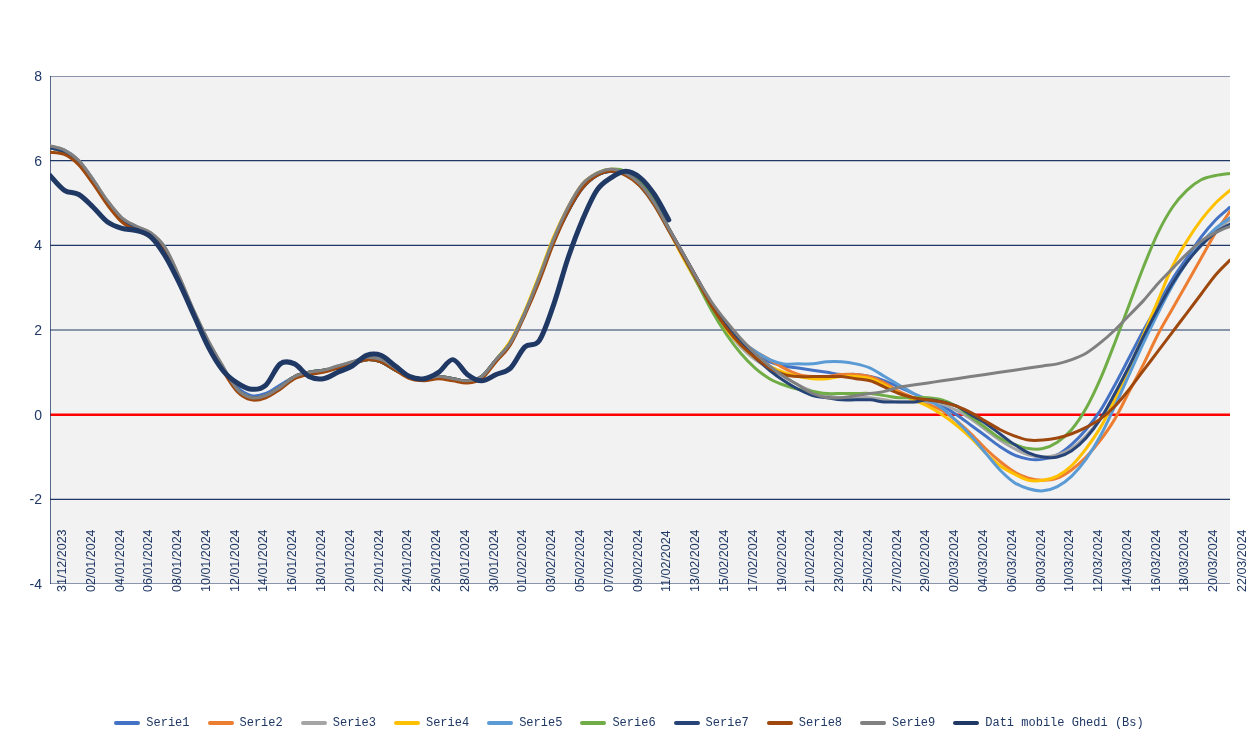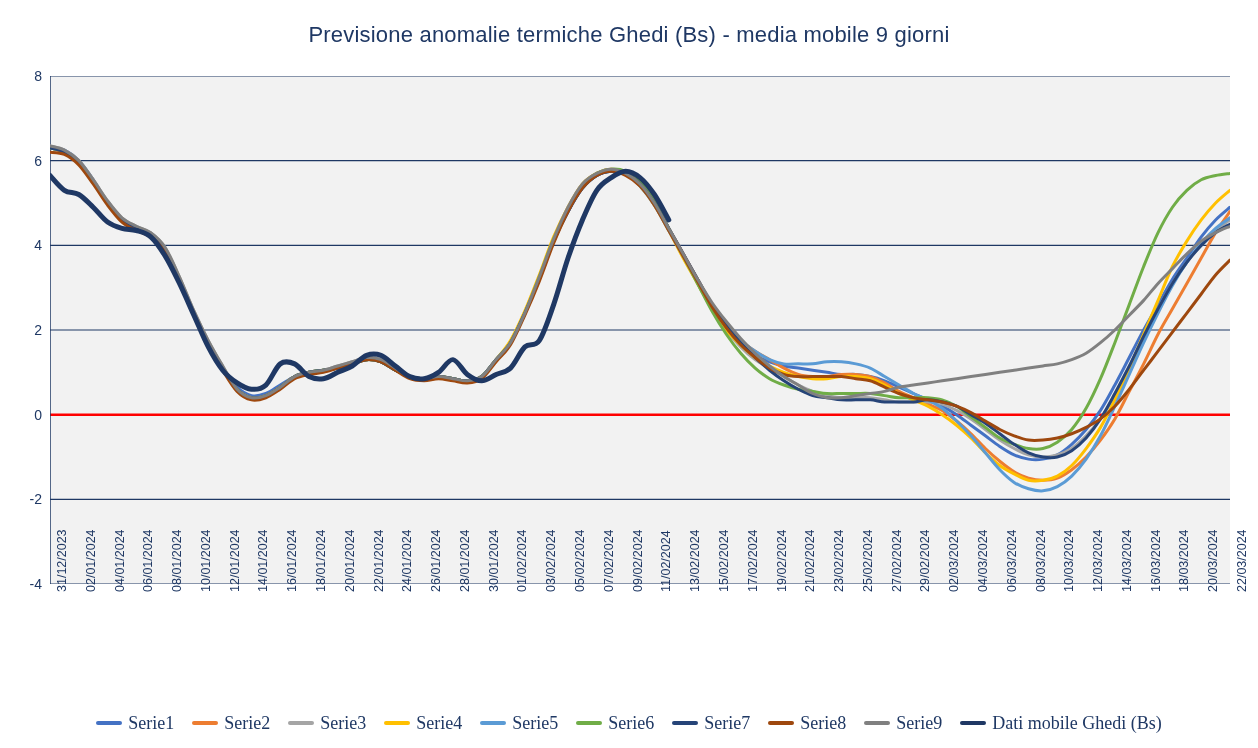--- a/index.html
+++ b/index.html
@@ -107,31 +107,30 @@
     align-items: center;
     margin: 0 9px;
   }
   .legend-swatch {
     width: 26px;
     height: 4px;
     border-radius: 2px;
     margin-right: 6px;
   }
   .legend-label {
-    font-size: 18px;
-    color: #1f3864;
-    font-family: Liberation Serif, serif;
+    font-size: 12px;
+    color: #1f3864;
+    font-family: Liberation Mono, monospace;
   }
 </style>
 </head>
 <body>
 
 <div id="chart-root">
 
-  <div id="chart-title">Previsione anomalie termiche Ghedi (Bs) - media mobile 9 giorni</div>
 
   <div id="plot-wrap">
     <div id="plot-bg"></div>
     <svg id="plot-svg" width="1180" height="508">
         <line x1="0" x2="1180" y1="508" y2="508" stroke="#1F3864" stroke-width="1.2"></line>
         <line x1="0" x2="1180" y1="423.33333333333337" y2="423.33333333333337" stroke="#1F3864" stroke-width="1.2"></line>
         <line x1="0" x2="1180" y1="338.6666666666667" y2="338.6666666666667" stroke="#FF0000" stroke-width="2.5"></line>
         <line x1="0" x2="1180" y1="254" y2="254" stroke="#1F3864" stroke-width="1.2"></line>
         <line x1="0" x2="1180" y1="169.33333333333337" y2="169.33333333333337" stroke="#1F3864" stroke-width="1.2"></line>
         <line x1="0" x2="1180" y1="84.66666666666663" y2="84.66666666666663" stroke="#1F3864" stroke-width="1.2"></line>

